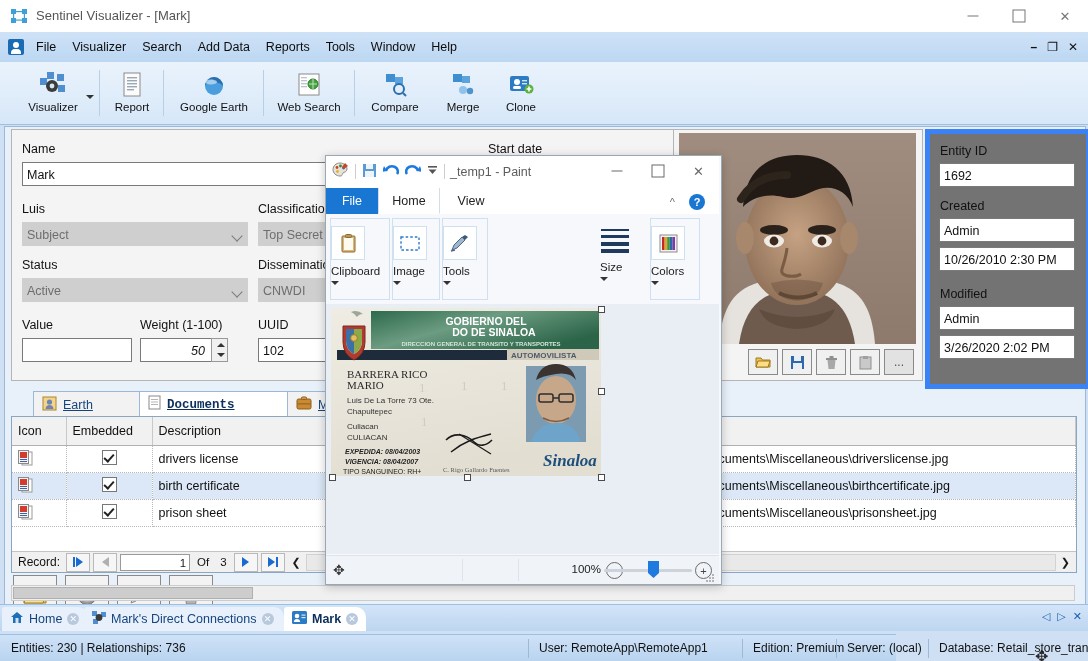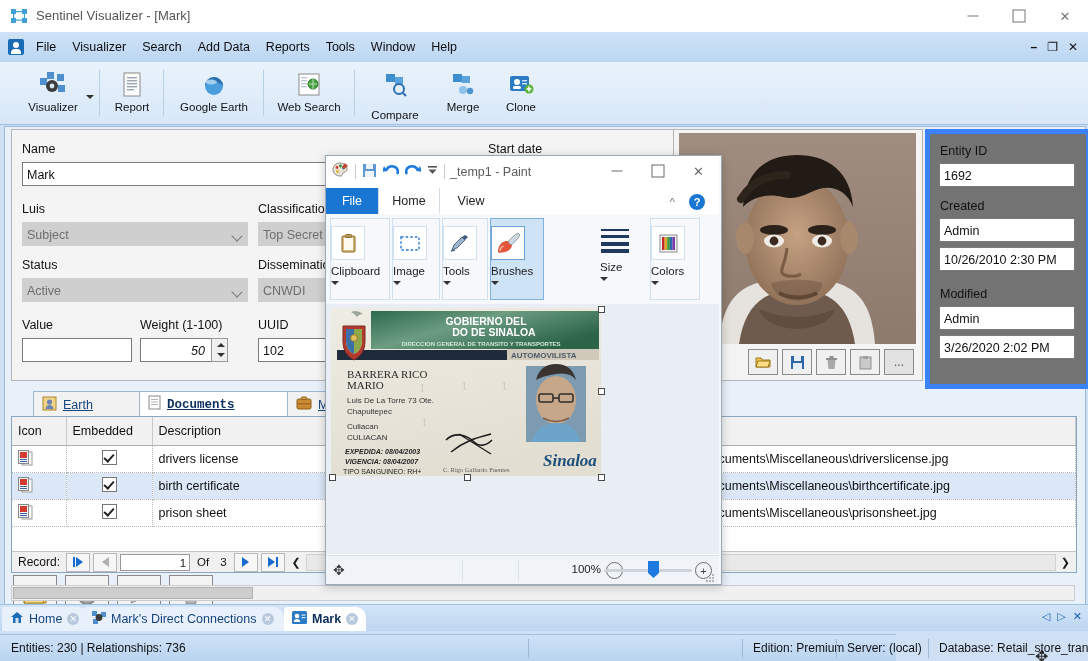--- a/index.html
+++ b/index.html
@@ -284,21 +284,21 @@
             </g>
           <circle cx="17" cy="12" r="5" fill="#45a03f"></circle>
             <circle cx="17" cy="12" r="5" fill="none" stroke="#2d7a2a"></circle>
           <path d="M13 12h8M17 7v10" stroke="#bfe5bd" stroke-width="1"></path>
         </svg>
       </span>
       <span class="lb">Web Search</span>
     </div>
     <span class="rsep" style="left:354px;"></span>
 
-    <div class="rgrp" style="left:358px;width:74px;gap:8px;">
+    <div class="rgrp" style="left:358px;width:74px;">
       <span class="ic">
         <svg width="26" height="26" viewBox="0 0 26 26">
           <rect x="4" y="2" width="9" height="8" fill="#3f8fd0"></rect>
             <rect x="13" y="5" width="8" height="7" fill="#5aa3dd"></rect>
           <circle cx="17" cy="17" r="5" fill="none" stroke="#2b6fae" stroke-width="2"></circle>
             <path d="M21 21l3 3" stroke="#2b6fae" stroke-width="2"></path>
         </svg>
       </span>
       <span class="lb">Compare</span>
     </div>
@@ -642,20 +642,21 @@
     <div class="btabnav">
       <span>◁</span>
       <span>▷</span>
       <span style="font-weight:bold;">✕</span>
     </div>
   </div>
 
   <div class="statusbar">
     <span class="scell" style="left:4px;width:520px;">Entities: 230 | Relationships: 736</span>
     <span class="sdiv" style="left:528px;"></span>
+    <span class="scell" style="left:532px;">User: RemoteApp\RemoteApp1</span>
     <span class="sdiv" style="left:742px;"></span>
     <span class="scell" style="left:746px;">Edition: Premium</span>
     <span class="sdiv" style="left:836px;"></span>
     <span class="scell" style="left:840px;">Server: (local)</span>
     <span class="sdiv" style="left:928px;"></span>
     <span class="scell" style="left:932px;">Database: Retail_store_transaction_fraud</span>
   </div>
 
   <div class="paint">
 
@@ -742,32 +743,20 @@
       </div>
       <div class="pgrp" style="left:116px;width:46px;">
         <span class="pgbox">
           <svg width="20" height="17" viewBox="0 0 20 17">
               <path d="M2 15l2-5 8-8 3 3-8 8z" fill="#9fb6cc" stroke="#4a6a88"></path>
               <path d="M12 2l3 3 3-3-3-2z" fill="#3a5a78"></path>
               <path d="M1 16l4-1" stroke="#4a6a88" stroke-width="1.4"></path>
             </svg>
         </span>
         <span class="pglb">Tools</span>
-        <span class="pgcar"></span>
-      </div>
-      <div class="pgrp sel" style="left:164px;width:54px;">
-        <span class="pgbox">
-          <svg width="26" height="26" viewBox="0 0 26 26">
-              <rect width="26" height="26" fill="#fff"></rect>
-              <path d="M3 22c0-6 3-10 8-11 3-0.6 6 1 6 4s-3 6-7 7c-3 0.8-7 1-7 0z" fill="#e2553c"></path>
-              <path d="M13 12c2-3 6-7 10-9l2 2c-2 4-6 8-9 10z" fill="#cfd8df" stroke="#7d8a95" stroke-width=".8"></path>
-              <path d="M5 21c0-3 2-5 4-5" stroke="#fff" stroke-width="1.2" fill="none" opacity=".7"></path>
-            </svg>
-        </span>
-        <span class="pglb">Brushes</span>
         <span class="pgcar"></span>
       </div>
       <div class="pgrp" style="left:274px;width:48px;border:none;">
         <span style="margin-top:9px;display:block;">
           <svg width="30" height="26" viewBox="0 0 30 26">
             <rect x="1" y="2" width="28" height="2" fill="#1f3a5f"></rect>
             <rect x="1" y="8" width="28" height="3" fill="#1f3a5f"></rect>
             <rect x="1" y="15" width="28" height="4" fill="#1f3a5f"></rect>
             <rect x="1" y="22" width="28" height="5" fill="#1f3a5f"></rect>
           </svg>

